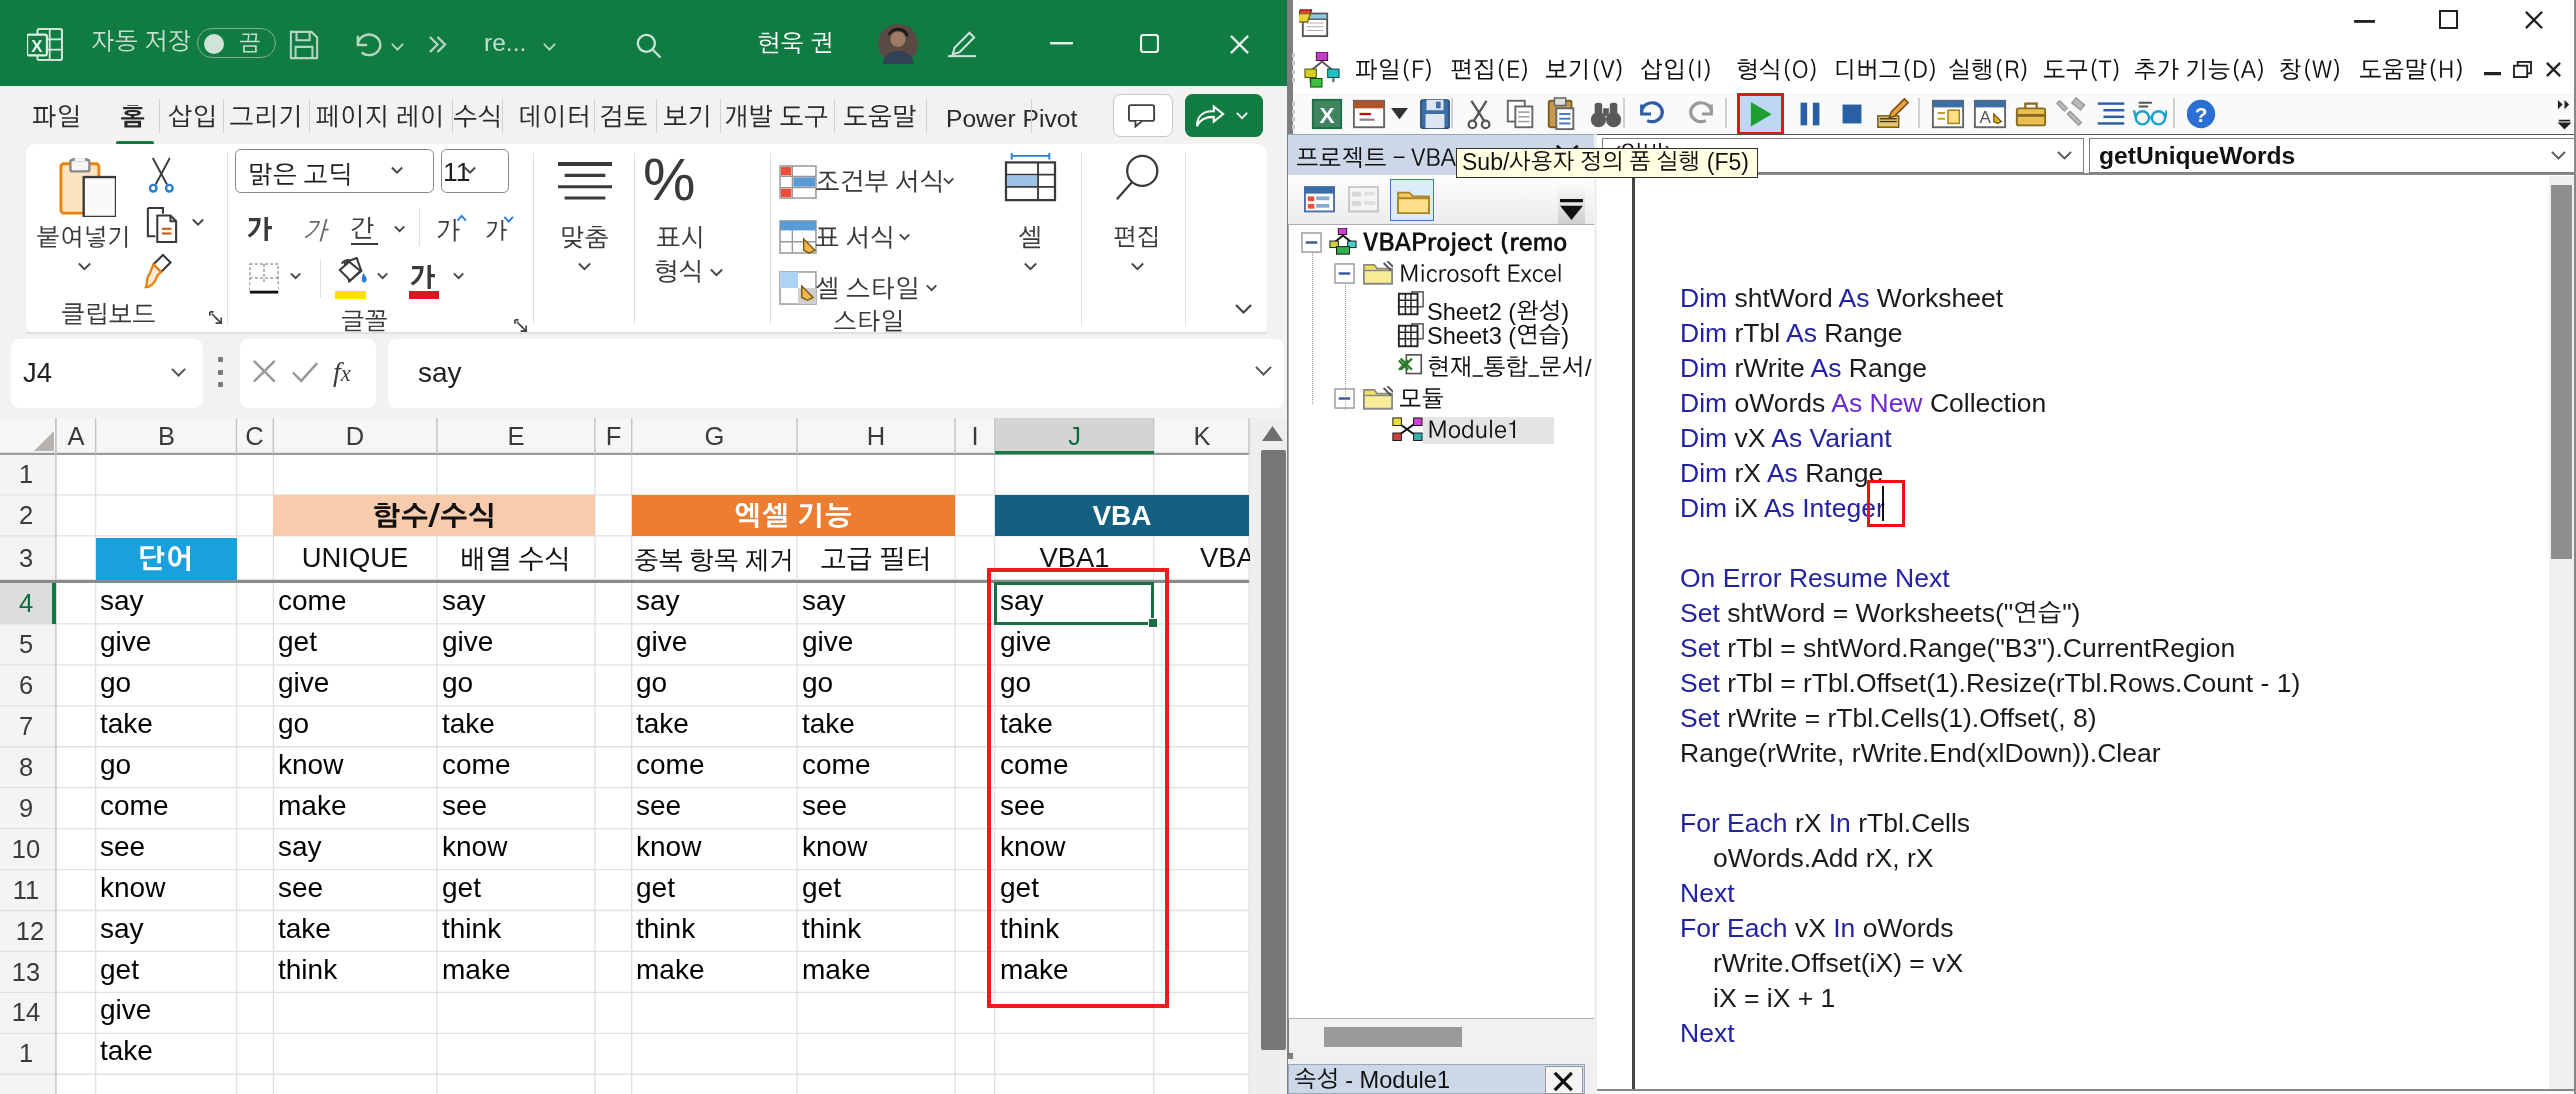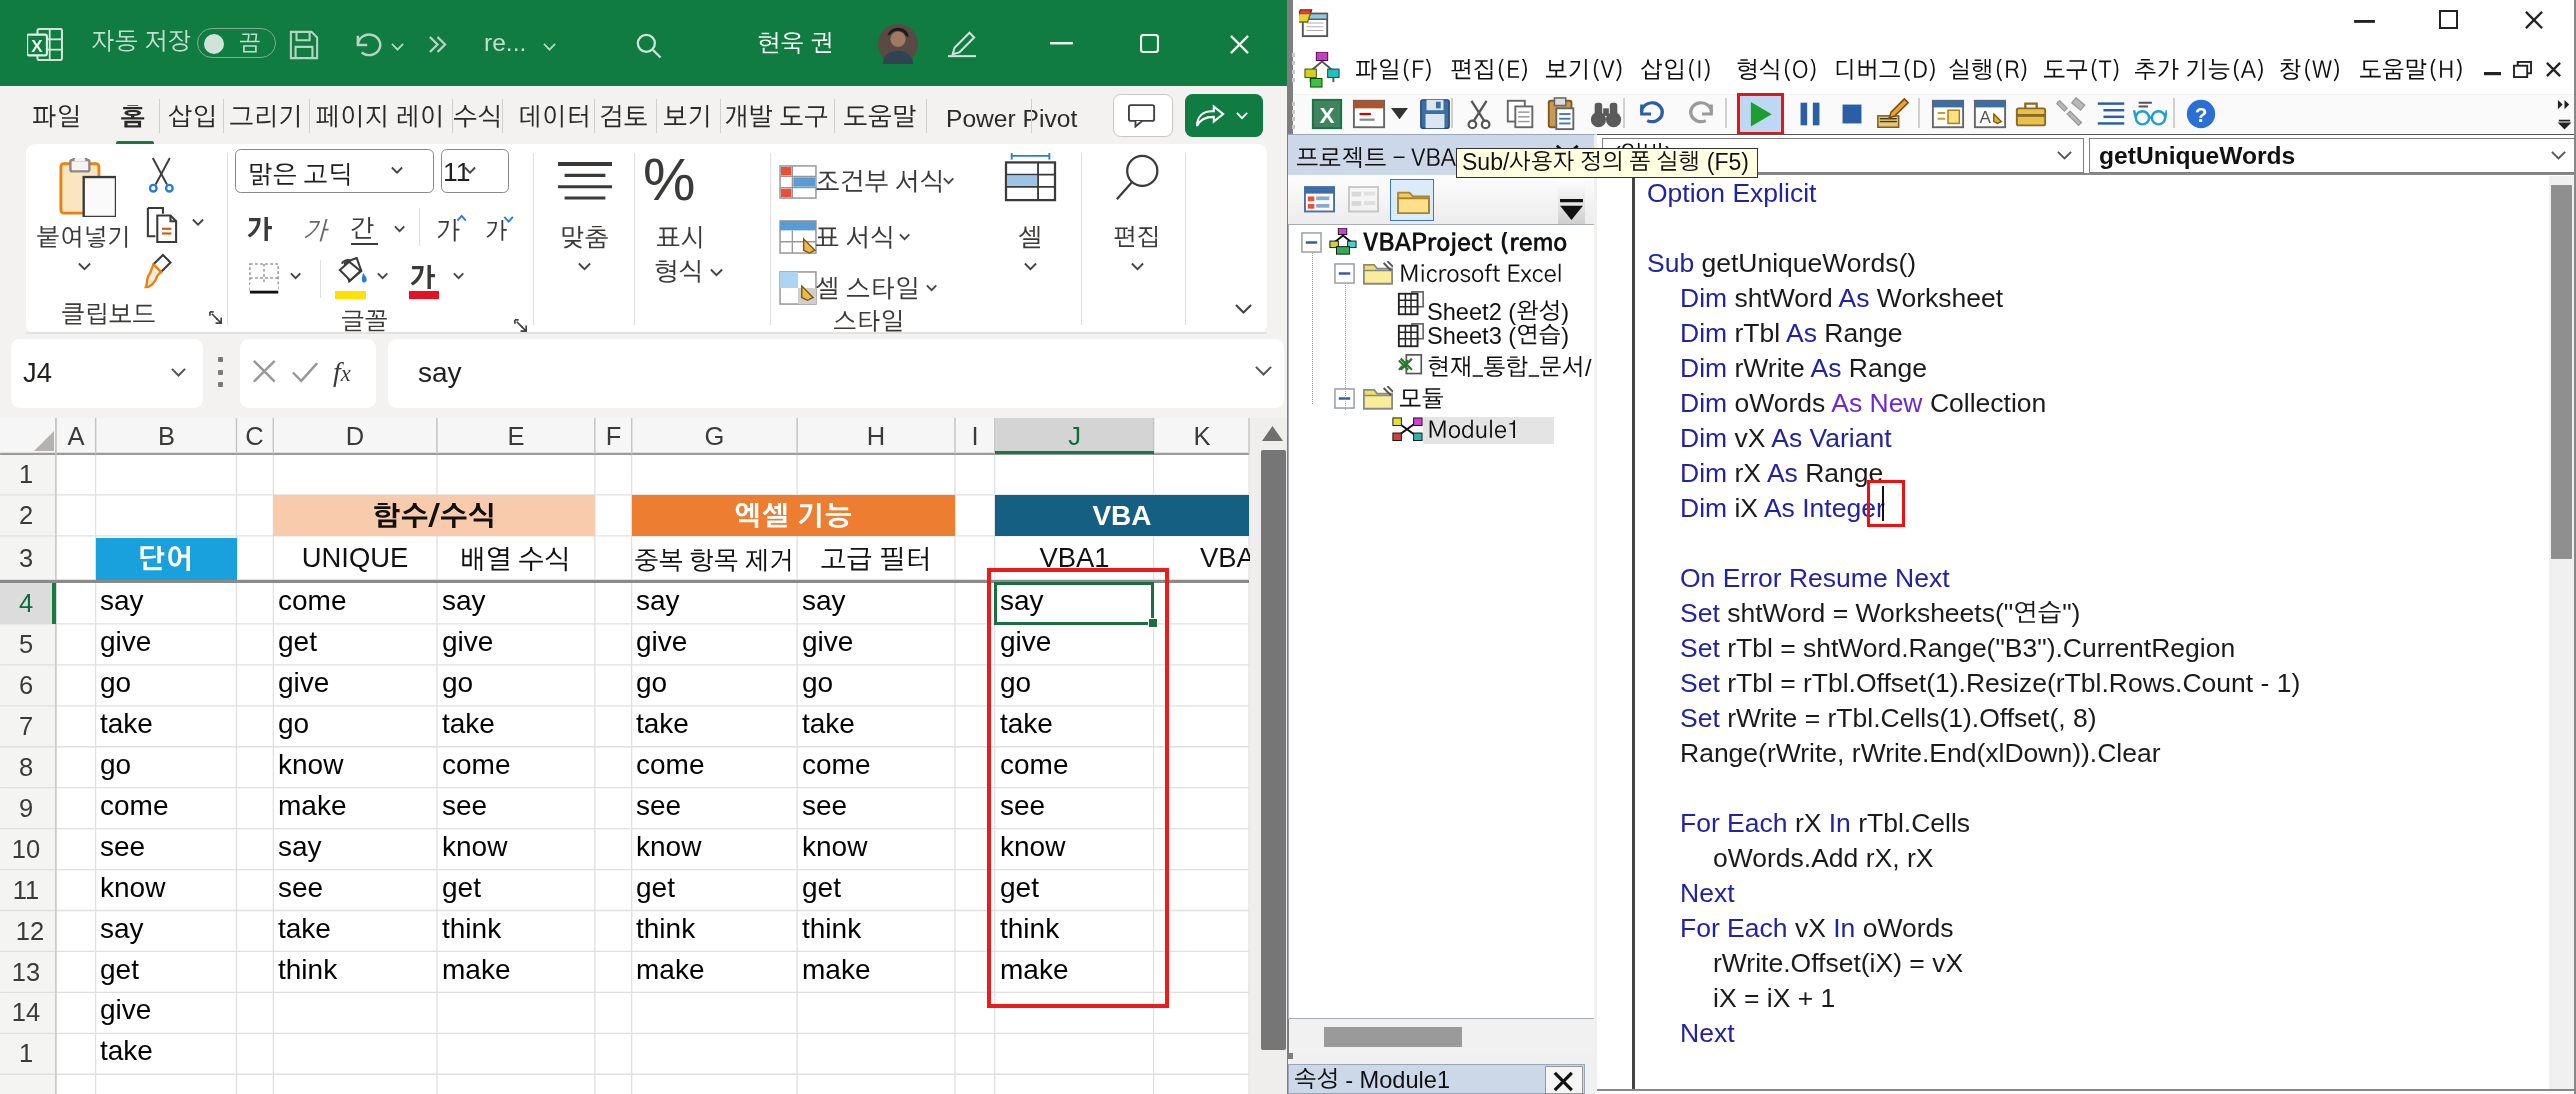--- a/index.html
+++ b/index.html
@@ -920,22 +920,20 @@
       <svg class="abs" style="left:769px;top:150px" width="17" height="10.4" viewBox="0 0 18 11" fill="none" stroke="#555" stroke-width="2">
         <path d="M2 2 l7 7 7 -7"></path>
       </svg>
       <div style="position:absolute;left:802px;top:138px;width:487px;height:35px;background:#fff;border:1.5px solid #7f7f7f"></div>
       <div style="position:absolute;left:812px;top:141px;width:284px;height:30px;font-size:24.6px;line-height:30px;color:#111;font-weight:bold">getUniqueWords</div>
       <svg class="abs" style="left:1263px;top:150px" width="17" height="10.4" viewBox="0 0 18 11" fill="none" stroke="#555" stroke-width="2">
         <path d="M2 2 l7 7 7 -7"></path>
       </svg>
       <div style="position:absolute;left:310px;top:173px;width:979px;height:1.9px;background:#888"></div>
       <div style="position:absolute;left:345px;top:175px;width:2.5px;height:915px;background:#444"></div>
-      <div style="position:absolute;left:360px;top:177px;width:908px;height:33px;font-size:26.5px;line-height:33px;color:#1a1a1a;white-space:nowrap"><span style="color:#2222a2">Option Explicit</span></div>
-      <div style="position:absolute;left:360px;top:247px;width:908px;height:33px;font-size:26.5px;line-height:33px;color:#1a1a1a;white-space:nowrap"><span style="color:#2222a2">Sub</span> getUniqueWords()</div>
       <div style="position:absolute;left:393px;top:282px;width:908px;height:33px;font-size:26.5px;line-height:33px;color:#1a1a1a;white-space:nowrap"><span style="color:#2222a2">Dim</span> shtWord <span style="color:#2222a2">As</span> Worksheet</div>
       <div style="position:absolute;left:393px;top:317px;width:908px;height:33px;font-size:26.5px;line-height:33px;color:#1a1a1a;white-space:nowrap"><span style="color:#2222a2">Dim</span> rTbl <span style="color:#2222a2">As</span> Range</div>
       <div style="position:absolute;left:393px;top:352px;width:908px;height:33px;font-size:26.5px;line-height:33px;color:#1a1a1a;white-space:nowrap"><span style="color:#2222a2">Dim</span> rWrite <span style="color:#2222a2">As</span> Range</div>
       <div style="position:absolute;left:393px;top:387px;width:908px;height:33px;font-size:26.5px;line-height:33px;color:#1a1a1a;white-space:nowrap"><span style="color:#2222a2">Dim</span> oWords <span style="color:#6d28d9">As New</span> Collection</div>
       <div style="position:absolute;left:393px;top:422px;width:908px;height:33px;font-size:26.5px;line-height:33px;color:#1a1a1a;white-space:nowrap"><span style="color:#2222a2">Dim</span> vX <span style="color:#2222a2">As Variant</span></div>
       <div style="position:absolute;left:393px;top:457px;width:908px;height:33px;font-size:26.5px;line-height:33px;color:#1a1a1a;white-space:nowrap"><span style="color:#2222a2">Dim</span> rX <span style="color:#2222a2">As</span> Range</div>
       <div style="position:absolute;left:393px;top:492px;width:908px;height:33px;font-size:26.5px;line-height:33px;color:#1a1a1a;white-space:nowrap"><span style="color:#2222a2">Dim</span> iX <span style="color:#2222a2">As Integer</span></div>
       <div style="position:absolute;left:393px;top:562px;width:908px;height:33px;font-size:26.5px;line-height:33px;color:#1a1a1a;white-space:nowrap"><span style="color:#2222a2">On Error Resume Next</span></div>
       <div style="position:absolute;left:393px;top:597px;width:908px;height:33px;font-size:26.5px;line-height:33px;color:#1a1a1a;white-space:nowrap"><span style="color:#2222a2">Set</span> shtWord = Worksheets("<svg style="vertical-align:-5.2px" width="49" height="26.5" viewBox="0 -21.5 52 28">
           <path d="M2.4 -14.6Q2.4 -17.2 4.2 -18.9Q6 -20.6 8.7 -20.6Q11.5 -20.6 13.2 -18.9Q15 -17.2 15 -14.6Q15 -11.8 13.3 -10.2Q11.5 -8.5 8.7 -8.5Q5.9 -8.5 4.2 -10.2Q2.4 -11.9 2.4 -14.6ZM4.5 -14.6Q4.5 -12.7 5.7 -11.4Q6.9 -10.2 8.7 -10.2Q10.6 -10.2 11.8 -11.4Q12.9 -12.7 12.9 -14.6Q12.9 -16.4 11.8 -17.7Q10.6 -18.9 8.7 -18.9Q6.9 -18.9 5.7 -17.6Q4.5 -16.4 4.5 -14.6ZM13.5 -10.5V-12.1H20.5V-17H13.5V-18.6H20.5V-21.7H22.5V-3.7H20.5V-10.5ZM6.5 1.6V-5.6H8.5V-0.2H23.3V1.6Z M28.7 -14.4Q30.8 -15 32.9 -16Q34.9 -16.9 36.4 -18.3Q37.9 -19.7 37.9 -21V-21.6H39.9V-21Q39.9 -19.7 41.6 -18.3Q43.2 -16.9 45.2 -16Q47.1 -15 49.1 -14.4L48.1 -12.9Q45.6 -13.6 42.9 -15.1Q40.1 -16.6 38.9 -18.3Q37.8 -16.6 35.1 -15.1Q32.5 -13.7 29.7 -12.8ZM27.1 -9.3V-10.9H50.6V-9.3ZM30.7 2V-7.5H32.7V-4.8H45.1V-7.5H47.1V2ZM32.7 0.2H45.1V-3.1H32.7Z" fill="#1a1a1a"></path>

